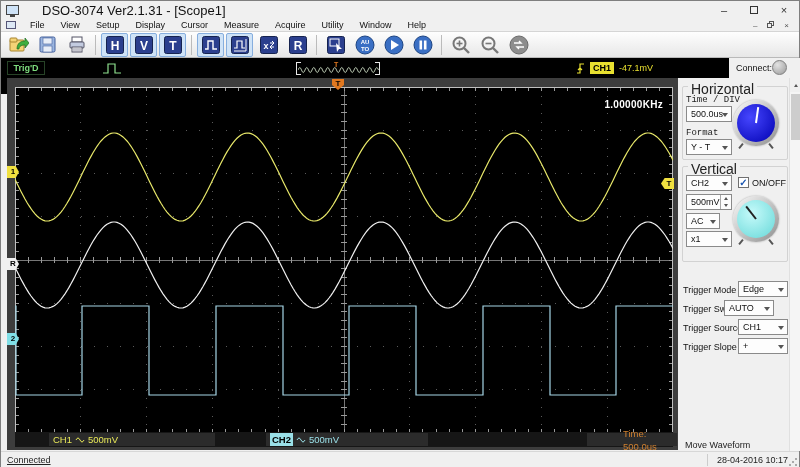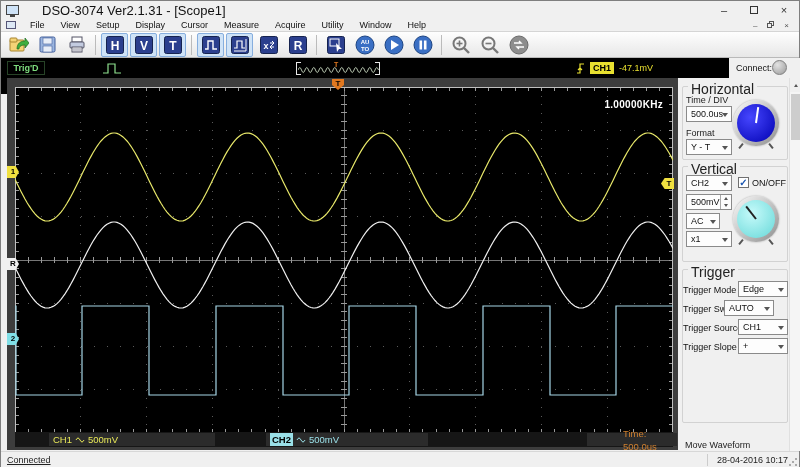--- a/index.html
+++ b/index.html
@@ -63,21 +63,21 @@
   .chan-box { position:absolute; top:1px; height:13px; background:#2b2b2b; color:#e8e858; font-size:9.5px; line-height:13px; padding:0 4px; display:flex; align-items:center; gap:3px; }
   .ch2-tag { background:#9ae0e8; color:#000; padding:0 2px; font-weight:bold; }
   .time-box { color:#d08030;padding-left:36px; }
 
   
   .rpanel { position:absolute; left:677px; top:77px; width:123px; height:373px; background:#f0f0f0; font-size:9px; color:#111; }
   .group { position:absolute; left:4px; width:106px; border:1px solid #d2d2d2; border-radius:2px; }
   .group-title { position:absolute; top:-6px; left:5px; background:#f0f0f0; padding:0 3px; font-size:14px; color:#222; }
   .combo { position:absolute; height:16px; background:#fdfdfd; border:1px solid #8a8a8a; font-size:9px; line-height:14px; padding-left:4px; color:#111; }
   .combo .arr { position:absolute; right:3px; top:6px; width:0; height:0; border-left:3px solid transparent; border-right:3px solid transparent; border-top:4px solid #555; }
-  .flabel { position:absolute; font-size:9px; color:#222; }
+  .flabel { position:absolute; font-size:9px; color:#222;font-family:Liberation Mono, monospace; }
   .knob { position:absolute; width:46px; height:46px; border-radius:50%; background:linear-gradient(135deg,#fafafa,#8f8f8f); box-shadow:0 0 2px #00000055; }
   .knob .inner { position:absolute; left:4px; top:4px; width:38px; height:38px; border-radius:50%; }
   .knob .pointer { position:absolute; left:50%; top:50%; width:2px; height:16px; margin-left:-1px; transform-origin:50% 0%; }
   .knob .foot { position:absolute; width:2px; height:6px; background:#555; bottom:-3px; }
   .knob .foot.l { left:7px; transform:rotate(40deg); }
   .knob .foot.r { right:7px; transform:rotate(-40deg); }
   .spin { position:absolute; height:16px; background:#fdfdfd; border:1px solid #8a8a8a; font-size:9px; line-height:14px; padding-left:4px; }
   .spin .btns { position:absolute; right:0; top:0; width:11px; height:100%; border-left:1px solid #aaa; display:flex; flex-direction:column; }
   .spin .btns i { flex:1; display:flex; align-items:center; justify-content:center; }
   .tri-up { width:0;height:0;border-left:2.5px solid transparent;border-right:2.5px solid transparent;border-bottom:3.5px solid #555; }
@@ -369,23 +369,20 @@
     </div>
     <div class="combo" style="left:8px;top:135px;width:34px"><span>AC</span><span class="arr"></span></div>
     <div class="combo" style="left:8px;top:153px;width:46px"><span>x1</span><span class="arr"></span></div>
     <div class="knob" style="left:55px;top:118px">
       <div class="inner" style="background:radial-gradient(circle at 40% 35%,#c6fafa,#66d8d8)"></div>
       <div class="pointer" style="background:#222;transform:rotate(142deg)"></div>
       <div class="foot l"></div>
         <div class="foot r"></div>
     </div>
 
-    <div class="group" style="top:191px;height:154px">
-      <div class="group-title">Trigger</div>
-    </div>
     <div class="trig-row-label" style="top:207px">Trigger Mode</div>
     <div class="combo" style="left:60px;top:203px;width:50px"><span>Edge</span><span class="arr"></span></div>
     <div class="trig-row-label" style="top:226px">Trigger Sweep</div>
     <div class="combo" style="left:46px;top:222px;width:50px"><span>AUTO</span><span class="arr"></span></div>
     <div class="trig-row-label" style="top:245px">Trigger Source</div>
     <div class="combo" style="left:60px;top:241px;width:50px"><span>CH1</span><span class="arr"></span></div>
     <div class="trig-row-label" style="top:264px">Trigger Slope</div>
     <div class="combo" style="left:60px;top:260px;width:50px"><span>+</span><span class="arr"></span></div>
 
     <div class="mw-label">Move Waveform</div>

